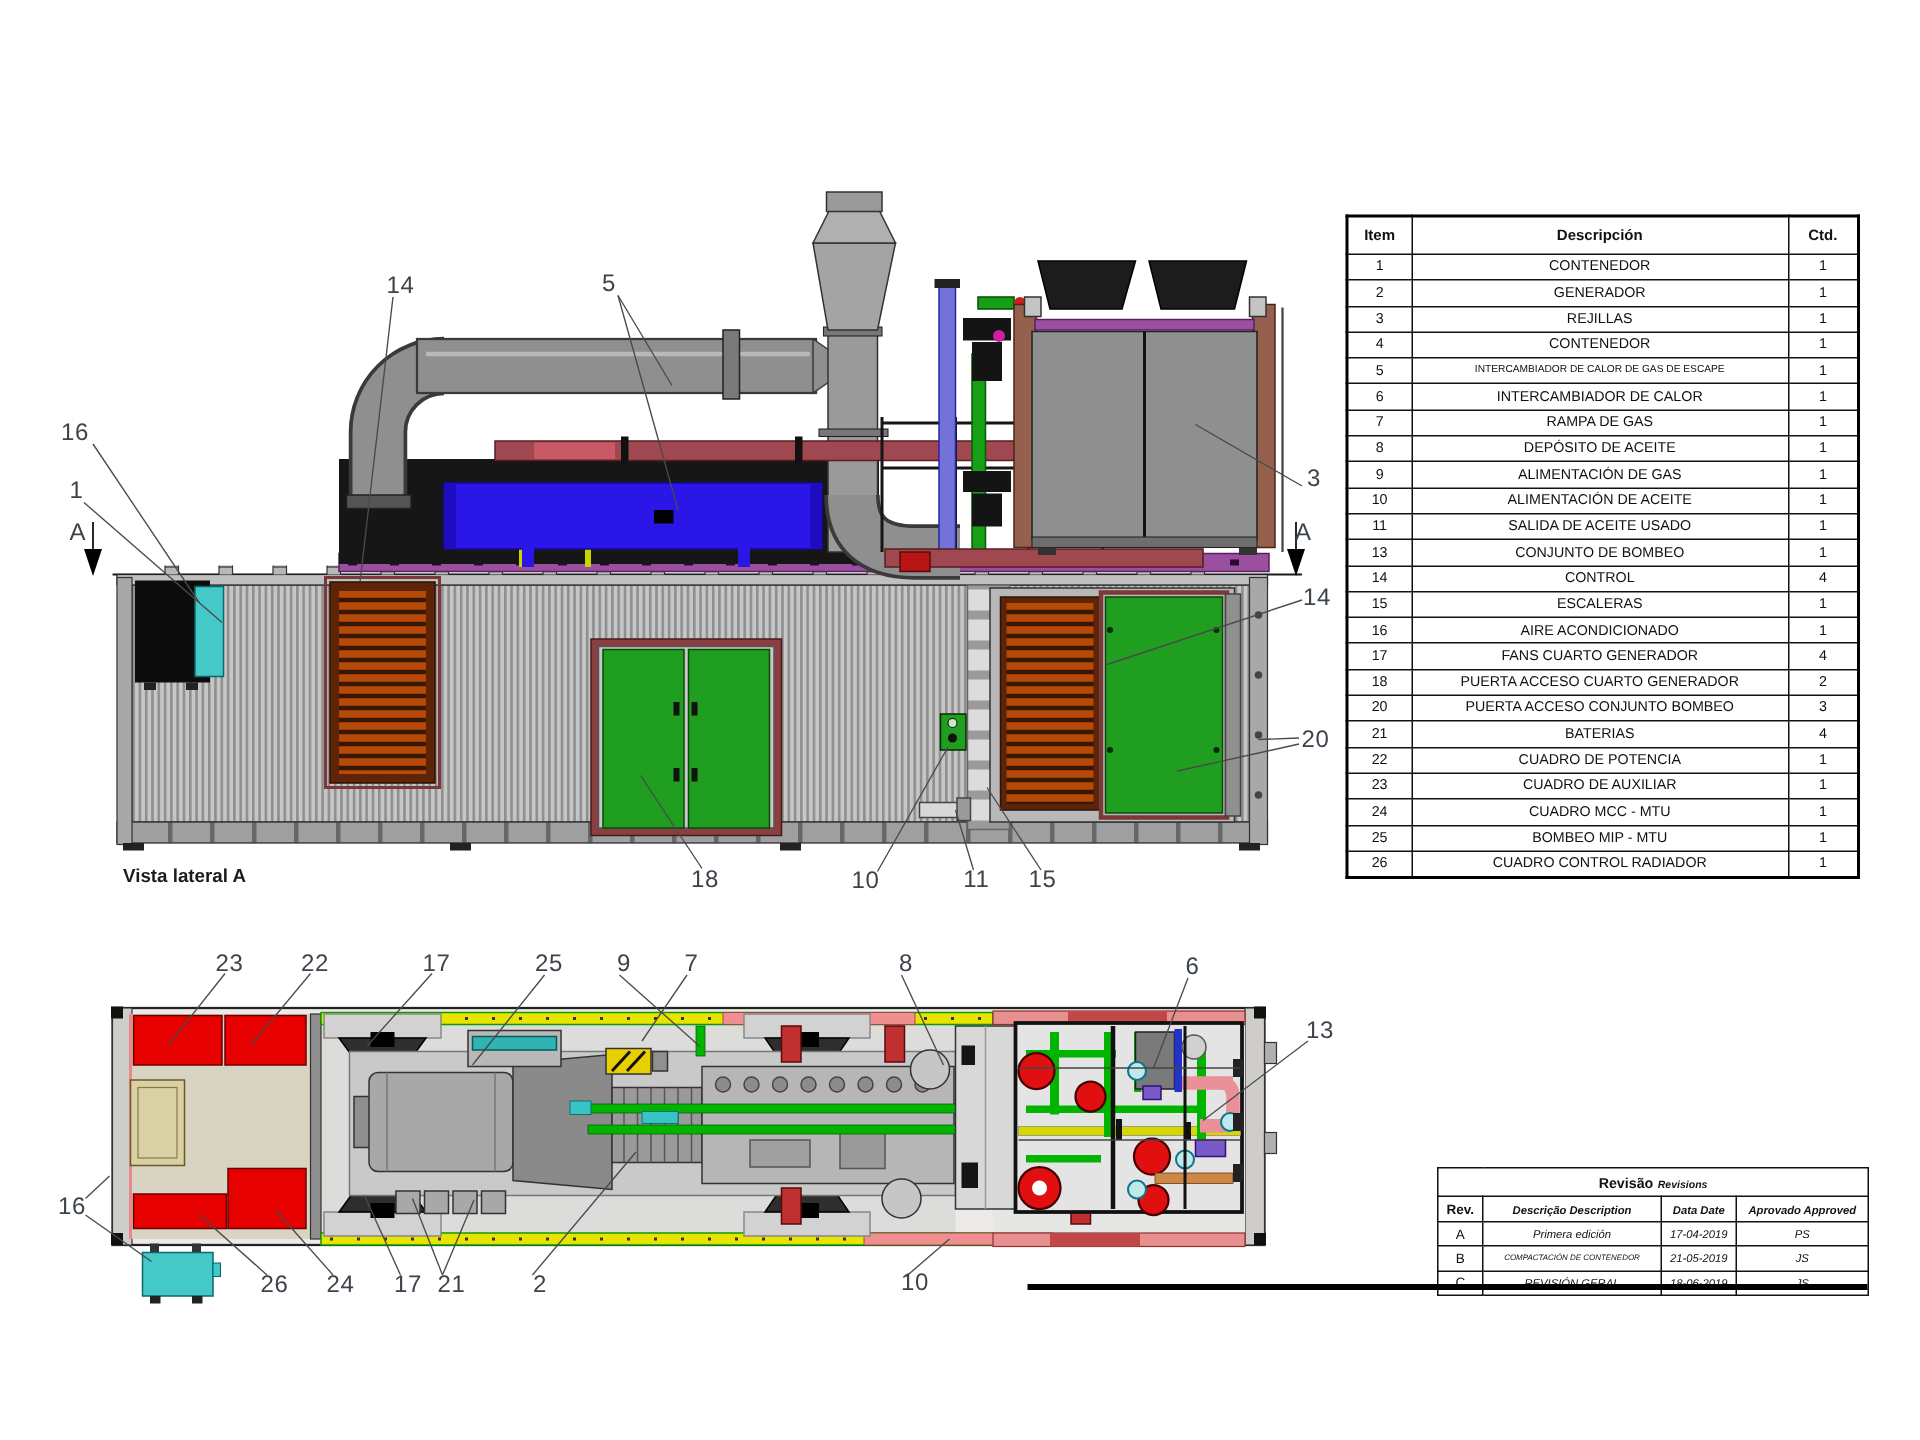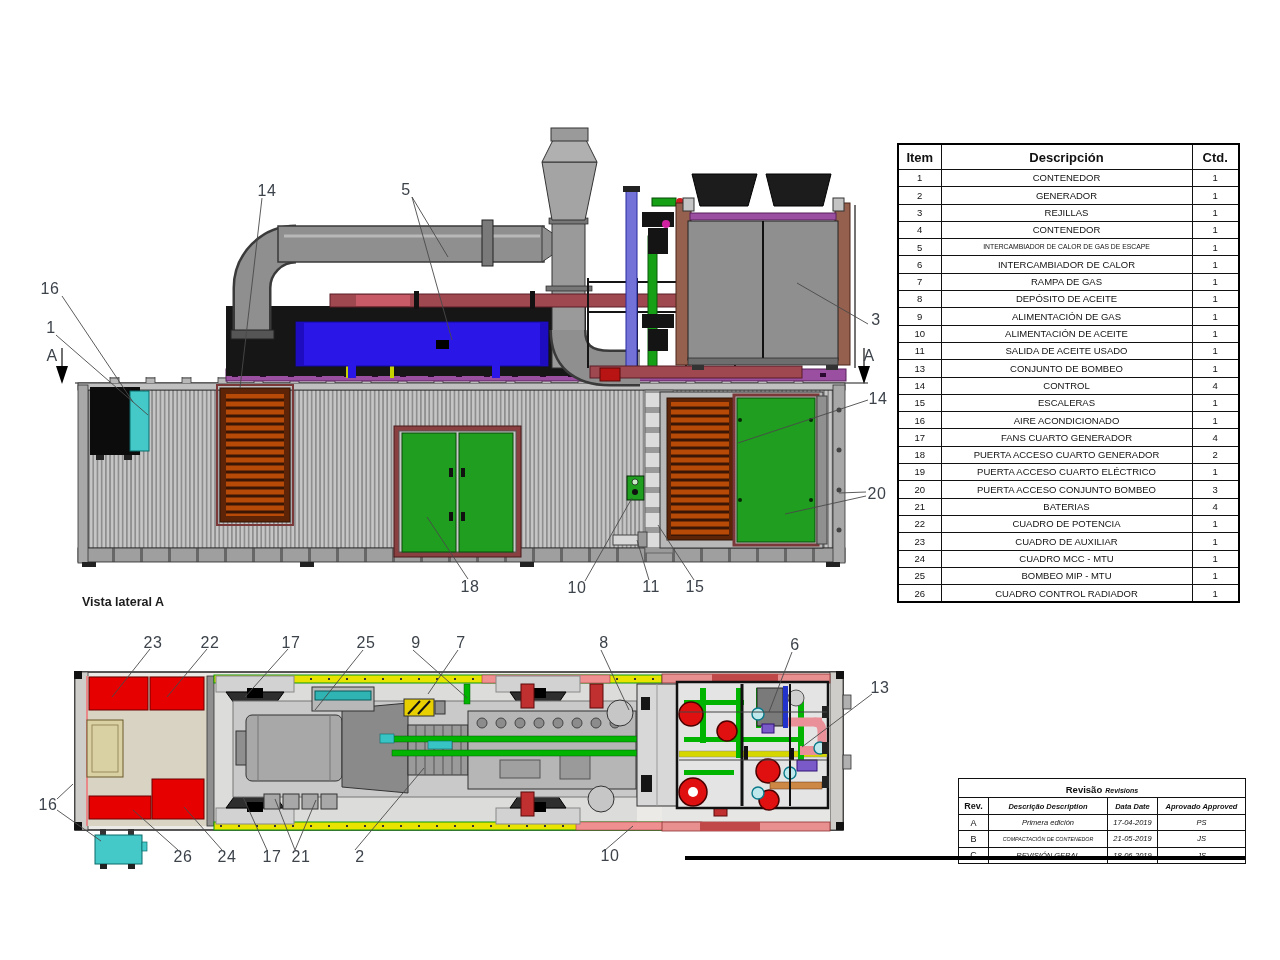--- a/index.html
+++ b/index.html
@@ -1,27 +1,27 @@
 <!DOCTYPE html>
 <html style="--door-green: #1f9e1f; --grille-orange: #b84a08; --exchanger-blue: #2b16e8; --cabinet-red: #e60000; --ac-teal: #45c8c8; --pipe-maroon: #a04850; --pipe-green: #00b400; --tray-yellow: #e8e400;"><head>
 <meta charset="utf-8">
 <style>
   html,body{margin:0;padding:0;background:#fff;}
   #canvas{position:relative;width:1280px;height:960px;background:#ffffff;overflow:hidden;
           font-family:"Liberation Sans","DejaVu Sans",sans-serif;}
   #drawing{position:absolute;left:0;top:0;}
   .callout{position:absolute;transform:translate(-50%,-50%);font-size:16px;color:#3d434b;
            letter-spacing:0.5px;white-space:nowrap;}
-  .caption{position:absolute;left:82px;top:595px;font-size:12.5px;font-weight:bold;color:#1c1c1c;}
+  .caption{position:absolute;left:82px;top:577px;font-size:12.5px;font-weight:bold;color:#1c1c1c;}
   
   #bom{position:absolute;left:897px;top:143px;width:341px;border-collapse:collapse;
        table-layout:fixed;border:2px solid #000;}
   #bom th,#bom td{border:1px solid #111;text-align:center;vertical-align:middle;
        padding:0;overflow:hidden;white-space:nowrap;color:#111;}
-  #bom th{height:24px;font-size:13px;font-weight:bold;}
+  #bom th{height:24px;font-size:10px;font-weight:bold;}
   #bom td{height:16.3px;font-size:9.5px;line-height:1;}
   #bom td.tiny{font-size:6.8px;}
   
   #rev{position:absolute;left:958px;top:778px;width:287px;border-collapse:collapse;
        table-layout:fixed;border:1.5px solid #000;}
   #rev th,#rev td{border:1px solid #111;text-align:center;vertical-align:middle;padding:0;
        overflow:hidden;white-space:nowrap;color:#111;}
   #rev .title-row th{height:13px;border-bottom:1px solid #111;}
   .rev-title{font-size:9.5px;font-weight:bold;}
   .rev-title-en{font-size:7px;font-style:italic;margin-left:3px;}
@@ -587,25 +587,20 @@
           <td>17</td>
           <td>FANS CUARTO GENERADOR</td>
           <td>4</td>
         </tr>
         <tr>
           <td>18</td>
           <td>PUERTA ACCESO CUARTO GENERADOR</td>
           <td>2</td>
         </tr>
         <tr>
-          <td>19</td>
-          <td>PUERTA ACCESO CUARTO ELÉCTRICO</td>
-          <td>1</td>
-        </tr>
-        <tr>
           <td>20</td>
           <td>PUERTA ACCESO CONJUNTO BOMBEO</td>
           <td>3</td>
         </tr>
         <tr>
           <td>21</td>
           <td>BATERIAS</td>
           <td>4</td>
         </tr>
         <tr>

